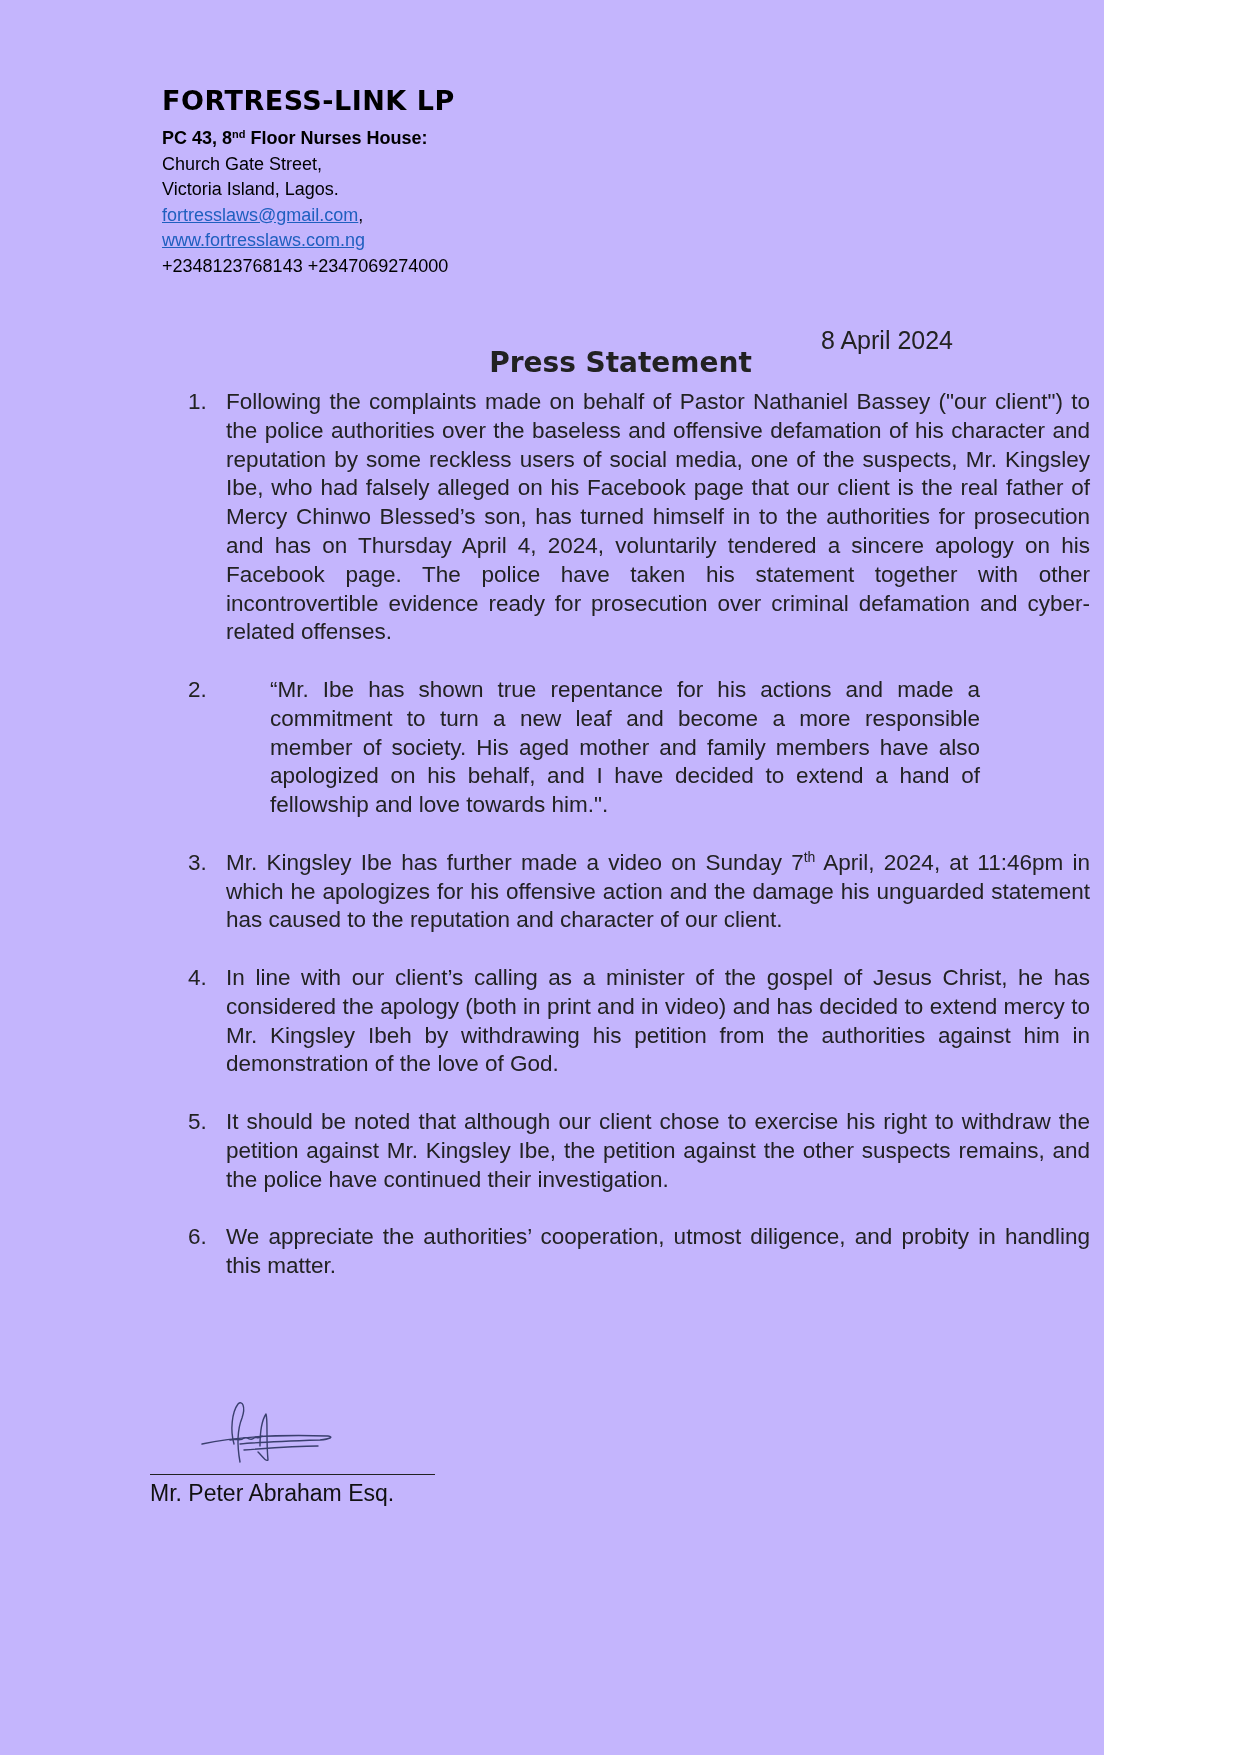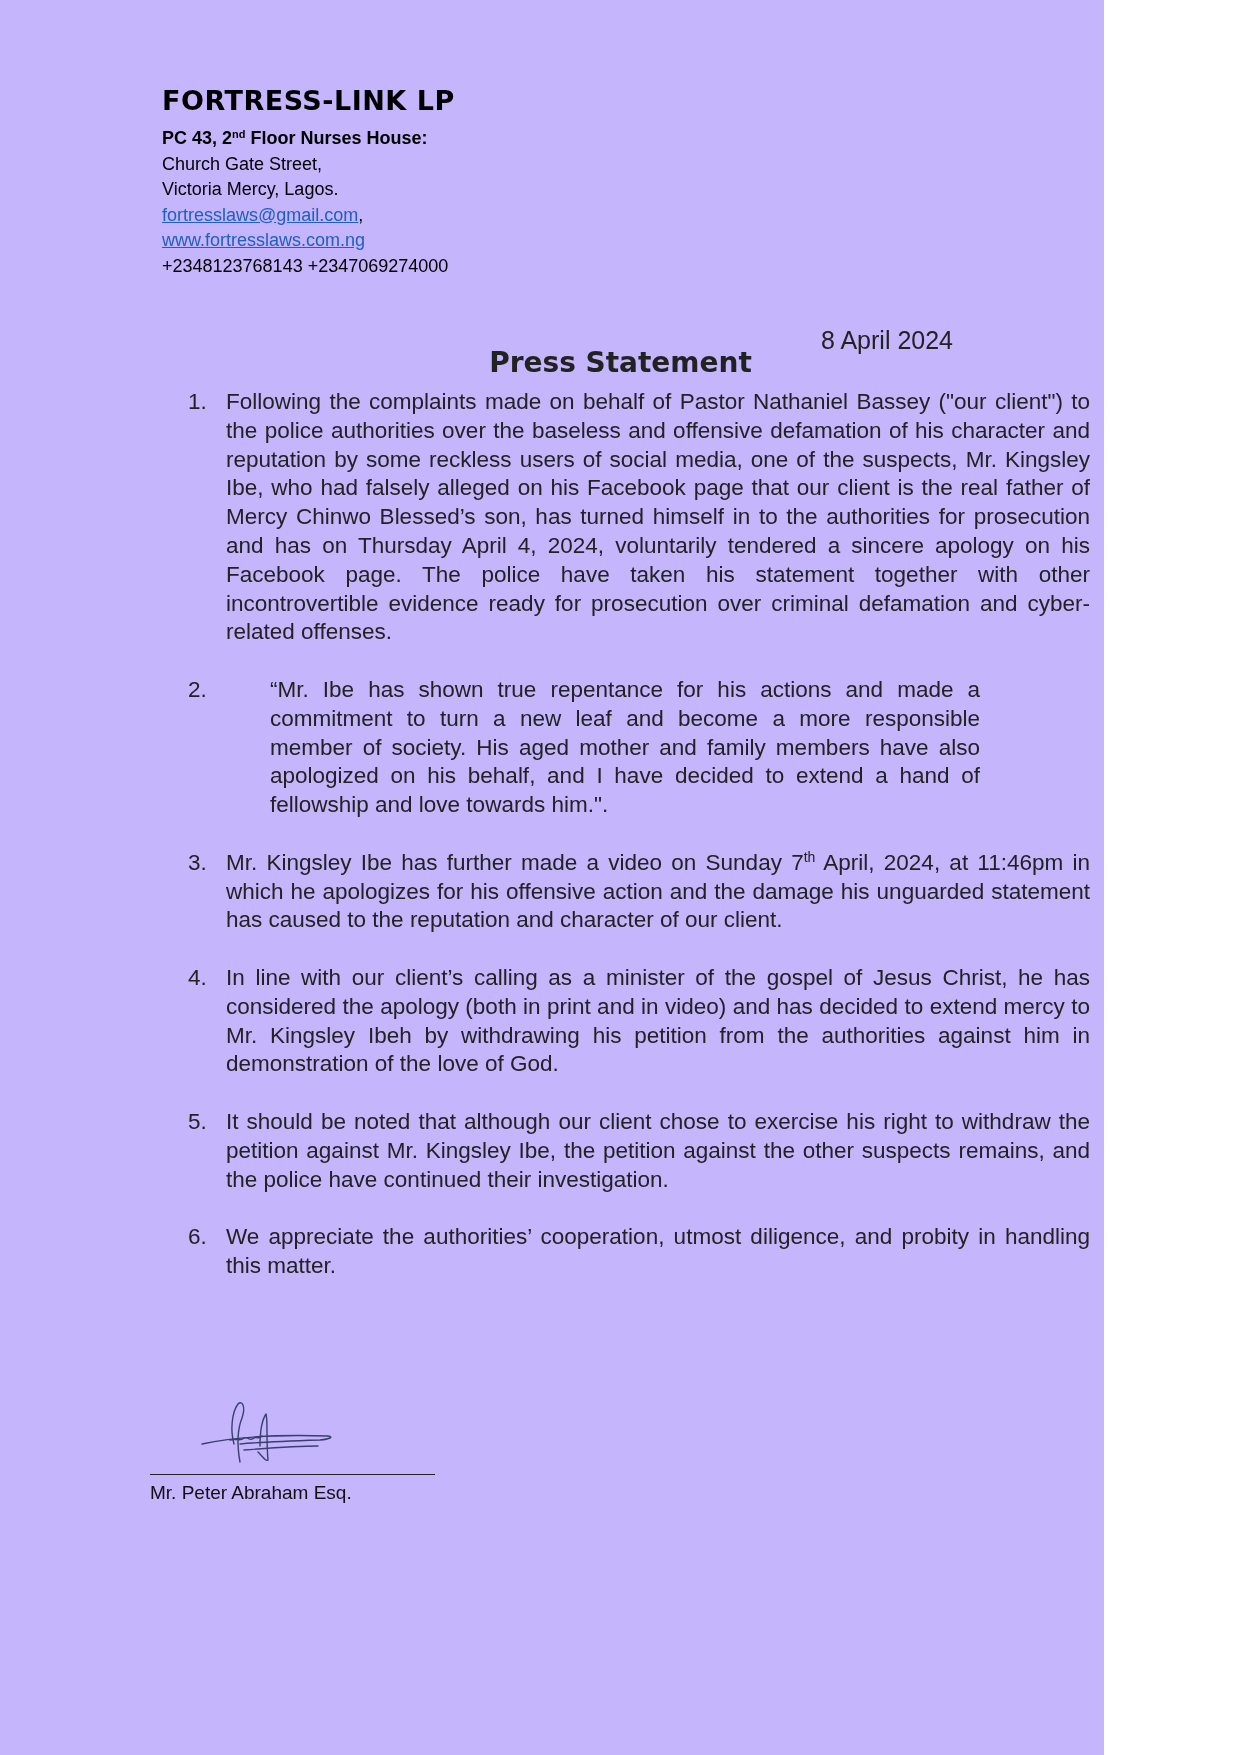--- a/index.html
+++ b/index.html
@@ -43,34 +43,34 @@
   }
   .item sup { font-size: 14px; vertical-align: 8px; line-height: 0; }
 
   .signature { position: absolute; left: 200px; top: 1400px; width: 150px; height: 70px; }
   .sign-line {
     position: absolute; left: 150px; top: 1474px; width: 285px; height: 0;
     border-top: 1.5px solid #222;
   }
   .signatory {
     position: absolute; left: 150px; top: 1479px;
-    font-family: "Liberation Sans", sans-serif; font-size: 19px; line-height: 28px; color: #111;
+    font-family: "Liberation Sans", sans-serif; font-size: 23px; line-height: 28px; color: #111;
   }
 </style>
 </head>
 <body>
 
 <div class="page">
 
   <h1 class="firm-name">FORTRESS-LINK LP</h1>
 
   <div class="address">
-    <span class="line bold"><span>PC 43, 2</span><sup>nd</sup><span> Floor Nurses House:</span></span>
+    <span class="line bold"><span>PC 43, 8</span><sup>nd</sup><span> Floor Nurses House:</span></span>
     <span class="line">Church Gate Street,</span>
-    <span class="line">Victoria Mercy, Lagos.</span>
+    <span class="line">Victoria Island, Lagos.</span>
     <span class="line"><a href="#">fortresslaws@gmail.com</a><span>,</span></span>
     <span class="line"><a href="#">www.fortresslaws.com.ng</a></span>
     <span class="line">+2348123768143 +2347069274000</span>
   </div>
 
   <div class="date">8 April 2024</div>
 
   <h2 class="title">Press Statement</h2>
 
   <div class="list">

